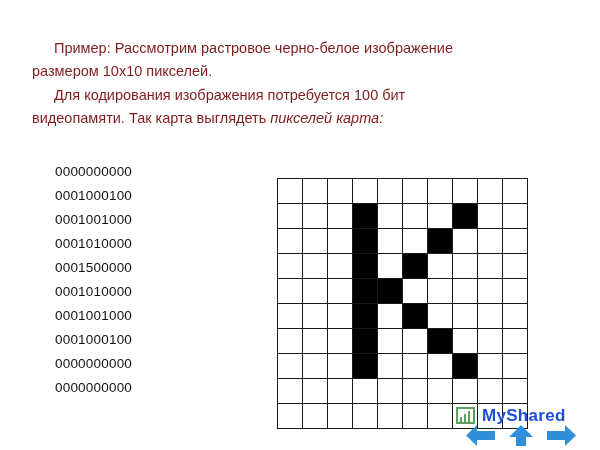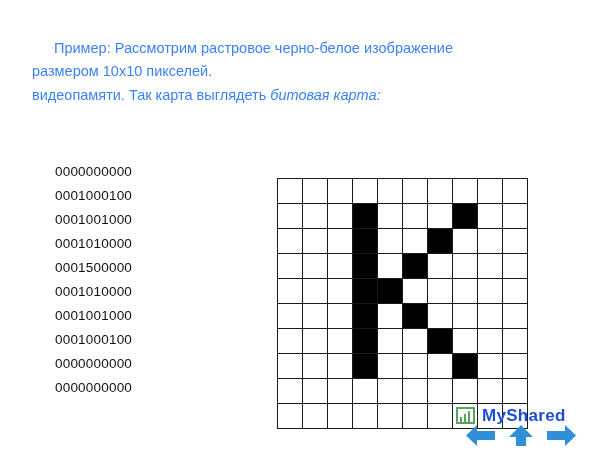--- a/index.html
+++ b/index.html
@@ -19,21 +19,21 @@
     left: 0; top: 0;
     width: 600px;
     height: 450px;
   }
   .text-block {
     position: absolute;
     left: 32px;
     top: 38px;
     width: 536px;
     font-size: 14.5px;
-    color: #3b82f6;
+    color: #7f1d1d;
     line-height: 1.47;
   }
   .para {
     margin: 0 0 2px 0;
   }
   .indent {
     display: inline-block;
     width: 22px;
   }
   .ital {
@@ -122,21 +122,22 @@
   .arrow-right { left: 80px; }
 </style>
 </head>
 <body>
 
 <div class="slide">
 
   <div class="text-block">
     <p class="para"><span class="indent"></span><span>Пример:  Рассмотрим растровое черно-белое изображение</span></p>
     <p class="para"><span>размером 10х10 пикселей.</span></p>
-    <p class="para"><span>видеопамяти. Так карта выглядеть </span><span class="ital">битовая карта:</span></p>
+    <p class="para"><span class="indent"></span><span>Для кодирования изображения потребуется 100 бит</span></p>
+    <p class="para"><span>видеопамяти. Так карта выглядеть </span><span class="ital">пикселей карта:</span></p>
   </div>
 
   <div class="bitmap-text">
     <div>0000000000</div>
     <div>0001000100</div>
     <div>0001001000</div>
     <div>0001010000</div>
     <div>0001500000</div>
     <div>0001010000</div>
     <div>0001001000</div>

